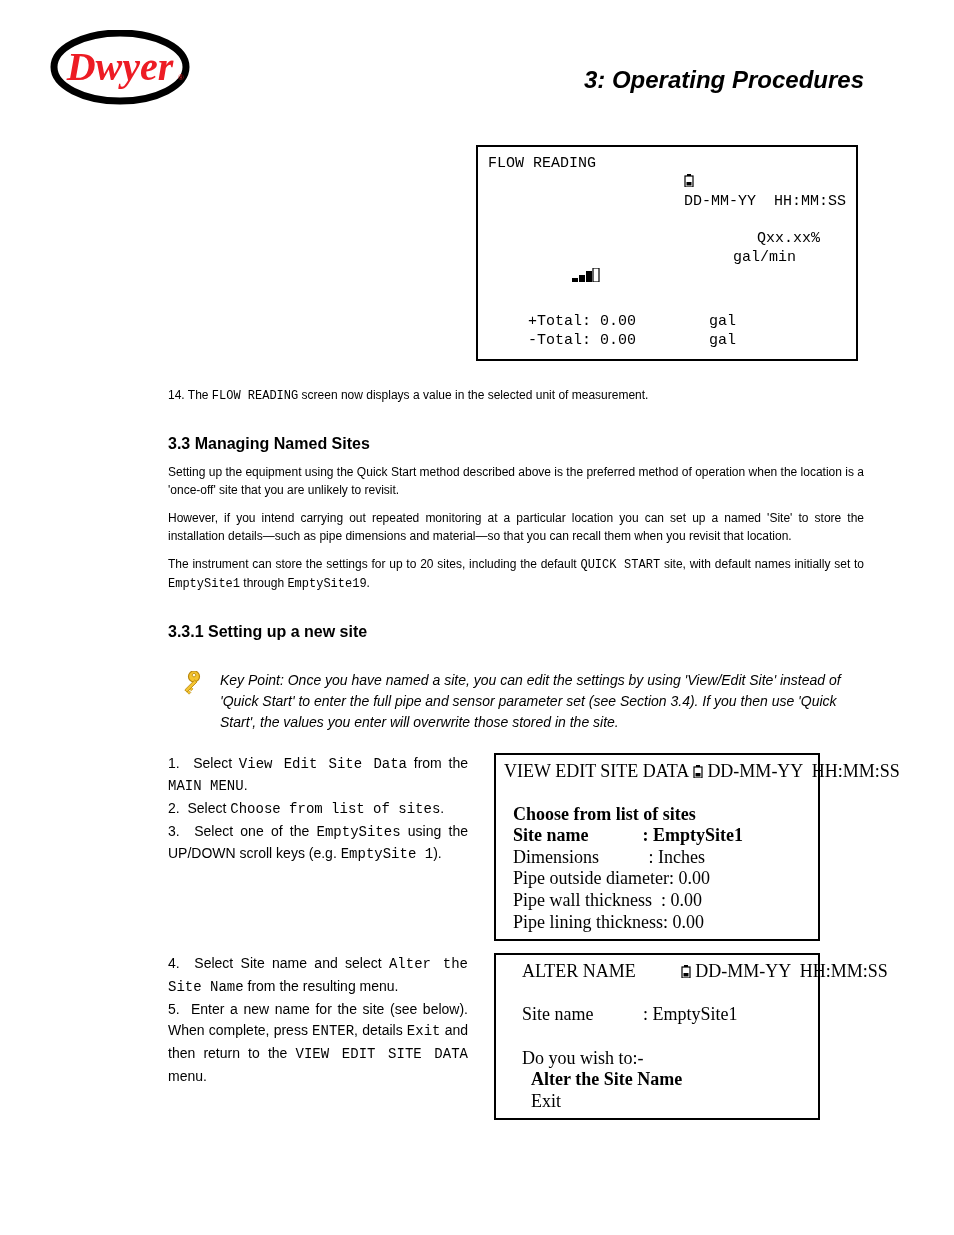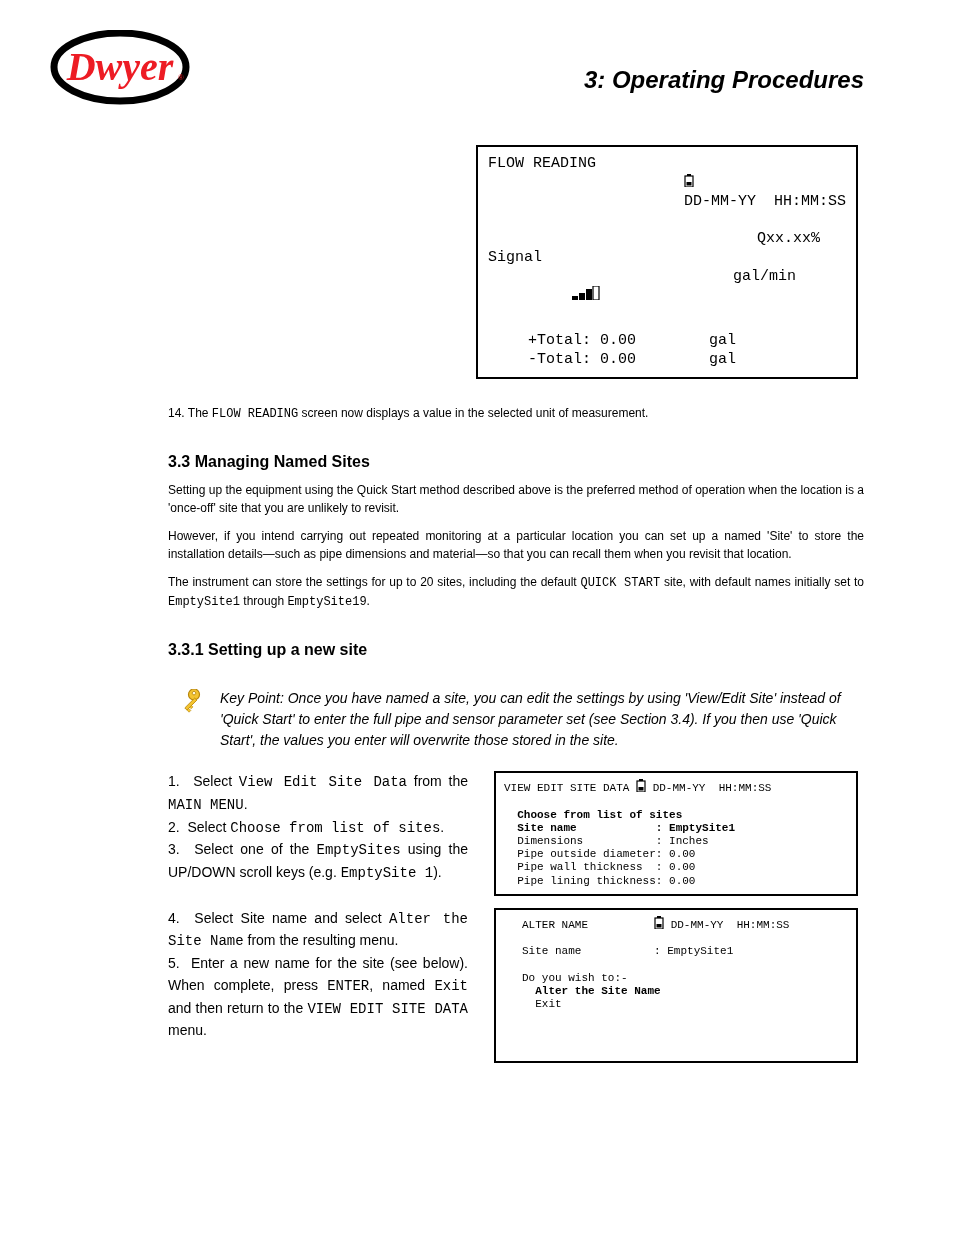--- a/index.html
+++ b/index.html
@@ -96,24 +96,24 @@
     line-height: 1.55;
     text-align: justify;
     padding-right: 6px;
   }
   .right-col {
     flex: 1;
   }
   .display-box2 {
     border: 2.5px solid #000;
     padding: 6px 8px;
-    font-family: Liberation Mono, monospace;
-    font-size: 11px;
+    font-family: Liberation Serif, serif;
+    font-size: 18px;
     line-height: 1.2;
-    width: 364px;
+    width: 326px;
     box-sizing: border-box;
     white-space: pre;
   }
   .bold {
     font-weight: bold;
   }
   .signal-icon {
     width: 34px;
     height: 14px;
   }
@@ -145,21 +145,20 @@
       <span>
         <svg class="battery-icon" viewBox="0 0 10 13">
             <rect x="3" y="0" width="4" height="2" fill="#000"></rect>
             <rect x="1" y="2" width="8" height="11" fill="none" stroke="#000" stroke-width="1.2"></rect>
             <rect x="2.5" y="8" width="5" height="3.5" fill="#000"></rect>
           </svg>
         <span>DD-MM-YY  HH:MM:SS</span>
       </span>
     </div>
     <div class="box-row"><span></span><span style="padding-right:26px;">Qxx.xx%</span></div>
-    <div class="box-row"><span>Signal</span><span></span></div>
     <div class="box-row">
       <span style="padding-left:12px;">
         <svg class="signal-icon" viewBox="0 0 34 14">
           <rect x="0" y="10" width="6" height="4" fill="#000"></rect>
           <rect x="7" y="7" width="6" height="7" fill="#000"></rect>
           <rect x="14" y="3" width="6" height="11" fill="#000"></rect>
           <rect x="21" y="0" width="6" height="14" fill="none" stroke="#000" stroke-width="1.2"></rect>
         </svg>
       </span>
       <span style="padding-right:50px;">gal/min</span>
@@ -214,21 +213,21 @@
   <span>Pipe outside diameter: 0.00</span>
   <span>Pipe wall thickness  : 0.00</span>
   <span>Pipe lining thickness: 0.00</span></div>
     </div>
   </div>
 
   
   <div class="two-col">
     <div class="left-col">
       4.&nbsp;&nbsp;<span>Select Site name and select </span><span class="mono">Alter the Site Name</span><span> from the resulting menu.</span><br>
-      5.&nbsp;&nbsp;<span>Enter a new name for the site (see below). When complete, press </span><span class="mono">ENTER</span><span>, named </span><span class="mono">Exit</span><span> and then return to the </span><span class="mono">VIEW EDIT SITE DATA</span><span> menu.</span>
+      5.&nbsp;&nbsp;<span>Enter a new name for the site (see below). When complete, press </span><span class="mono">ENTER</span><span>, details </span><span class="mono">Exit</span><span> and then return to the </span><span class="mono">VIEW EDIT SITE DATA</span><span> menu.</span>
     </div>
     <div class="right-col">
       <div class="display-box2" style="min-height:155px;padding-left:26px;"><span>ALTER NAME</span>          <svg class="battery-icon" viewBox="0 0 10 13">
             <rect x="3" y="0" width="4" height="2" fill="#000"></rect>
             <rect x="1" y="2" width="8" height="11" fill="none" stroke="#000" stroke-width="1.2"></rect>
             <rect x="2.5" y="8" width="5" height="3.5" fill="#000"></rect>
           </svg> <span>DD-MM-YY  HH:MM:SS</span>
 
 <span>Site name           : EmptySite1</span>
 

